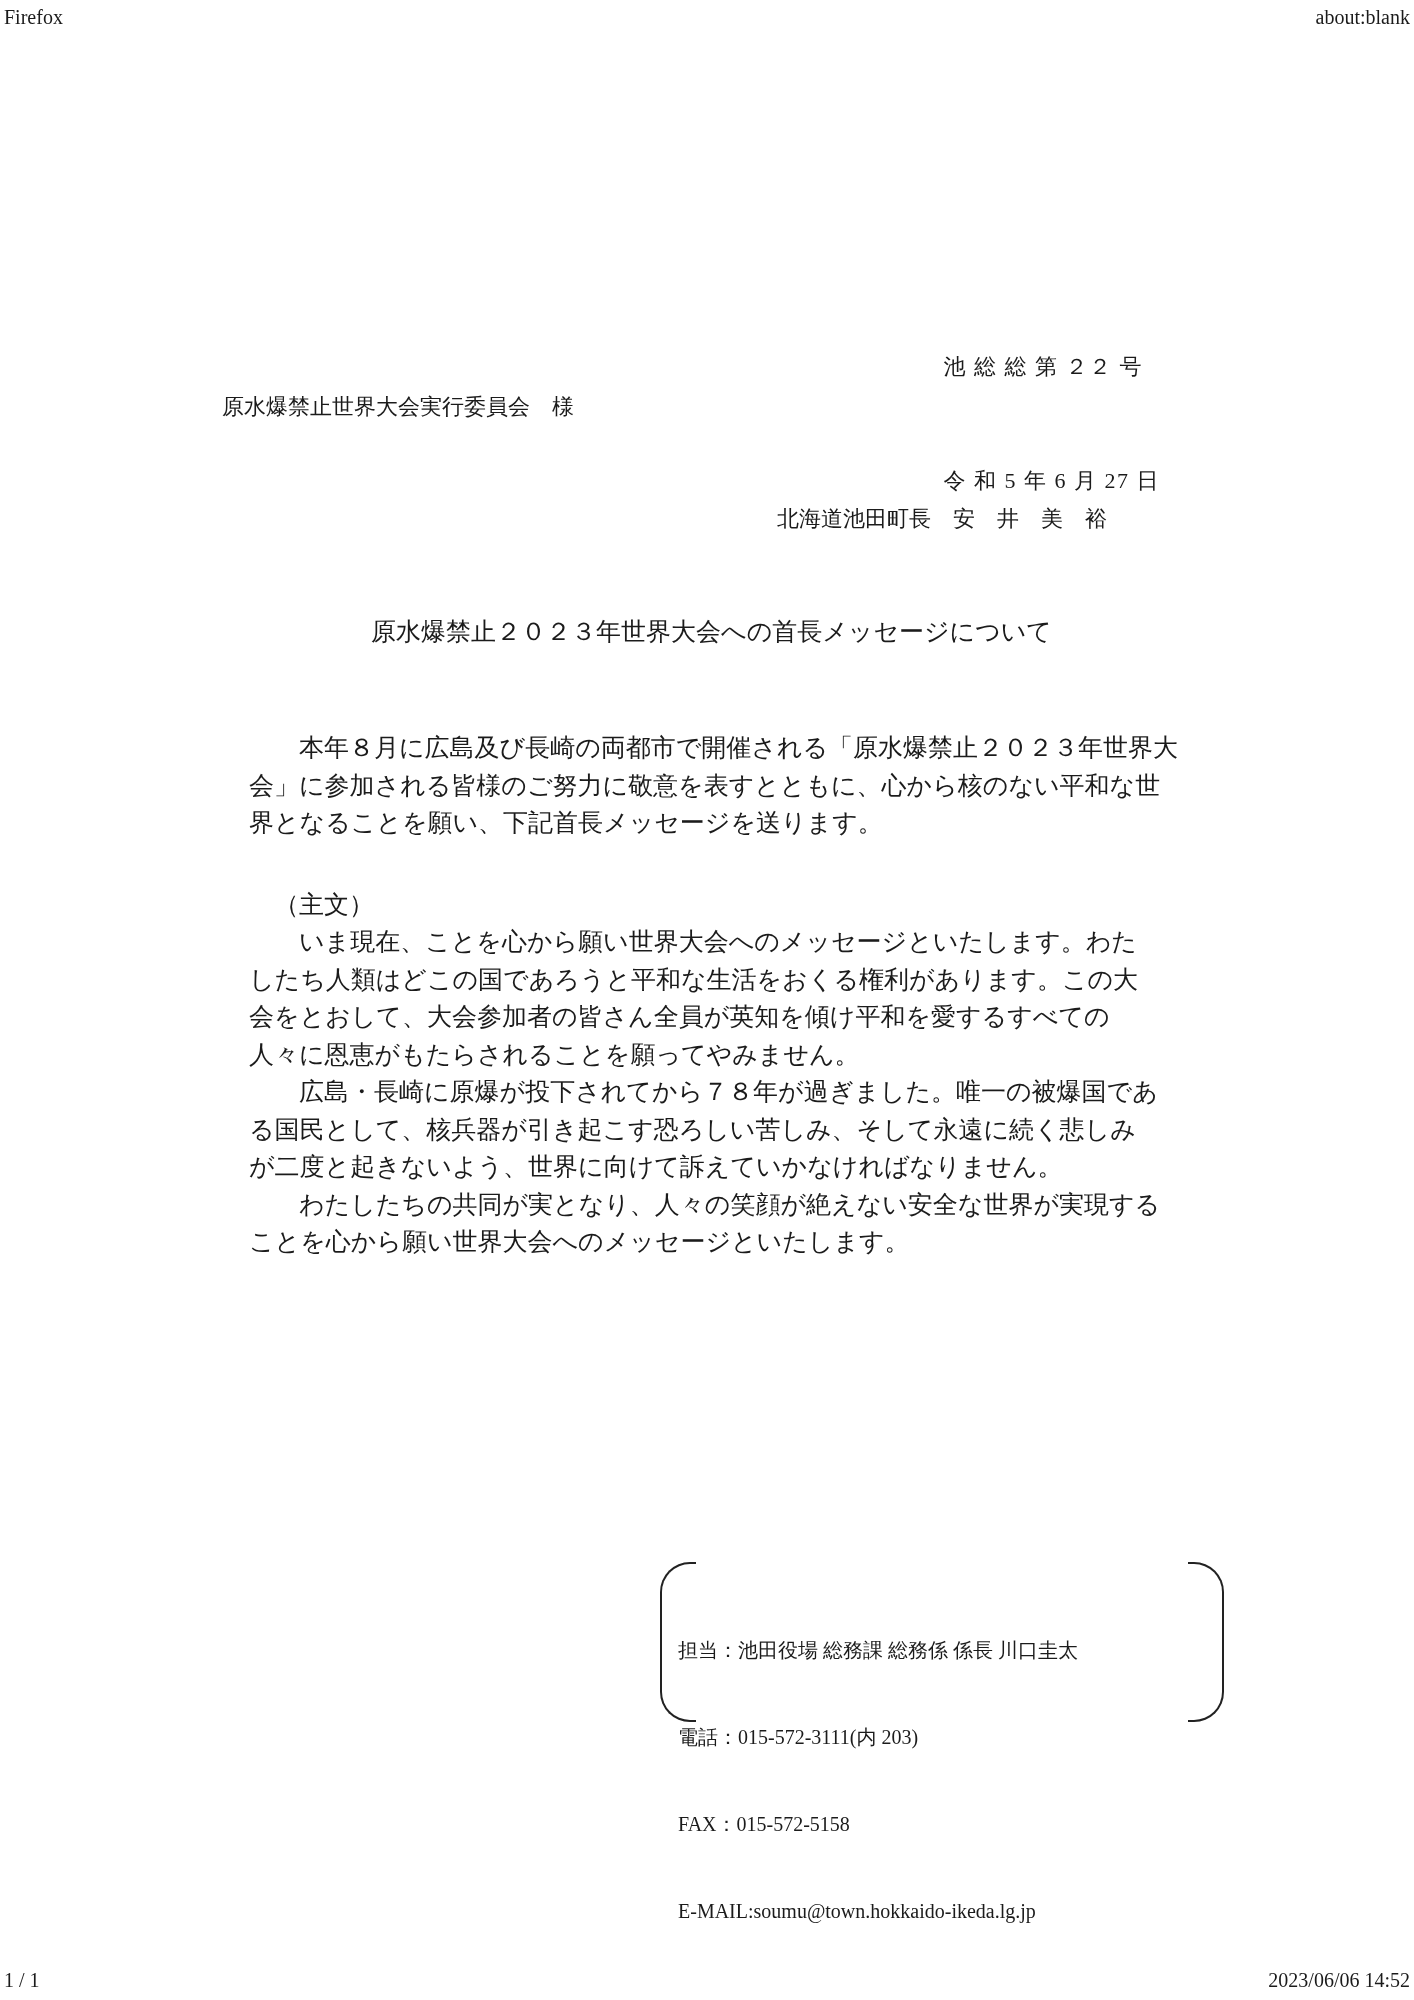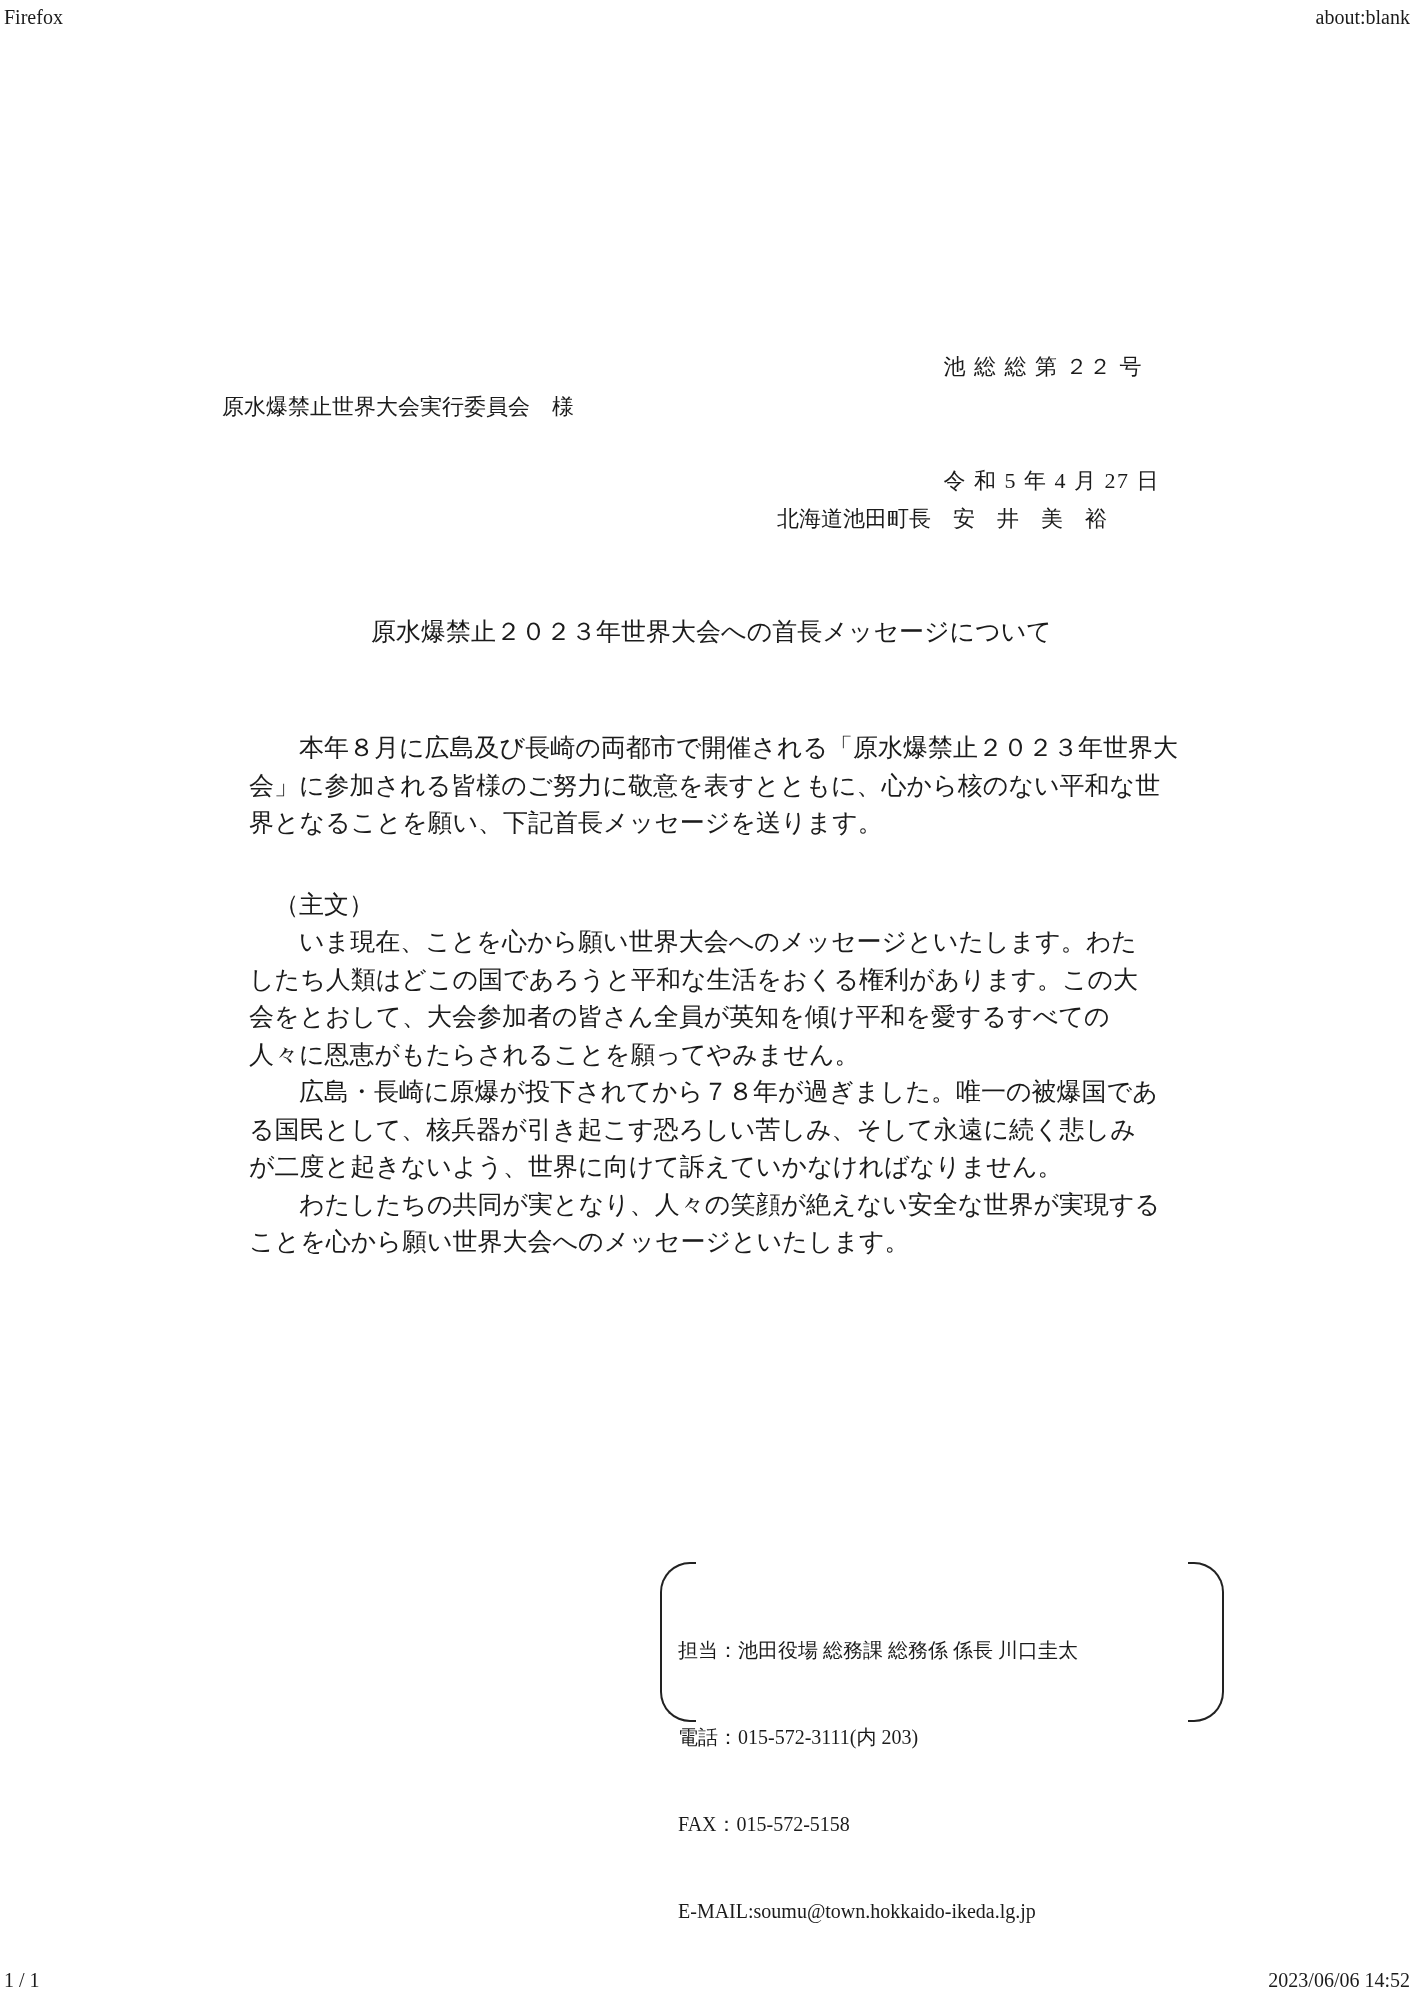--- a/index.html
+++ b/index.html
@@ -121,21 +121,21 @@
 
 <div class="page">
 
   <div class="print-header">
     <span>Firefox</span>
     <span>about:blank</span>
   </div>
 
   <div class="docnum-block">
     <div class="doc-number">池 総 総 第 ２２ 号</div>
-    <div class="doc-date">令 和 5 年 4 月 27 日</div>
+    <div class="doc-date">令 和 5 年 6 月 27 日</div>
   </div>
 
   <div class="addressee">原水爆禁止世界大会実行委員会　様</div>
 
   <div class="sender">北海道池田町長　安　井　美　裕</div>
 
   <div class="letter-title">原水爆禁止２０２３年世界大会への首長メッセージについて</div>
 
   <div class="letter-body">
     <div class="line">　　本年８月に広島及び長崎の両都市で開催される「原水爆禁止２０２３年世界大</div>

